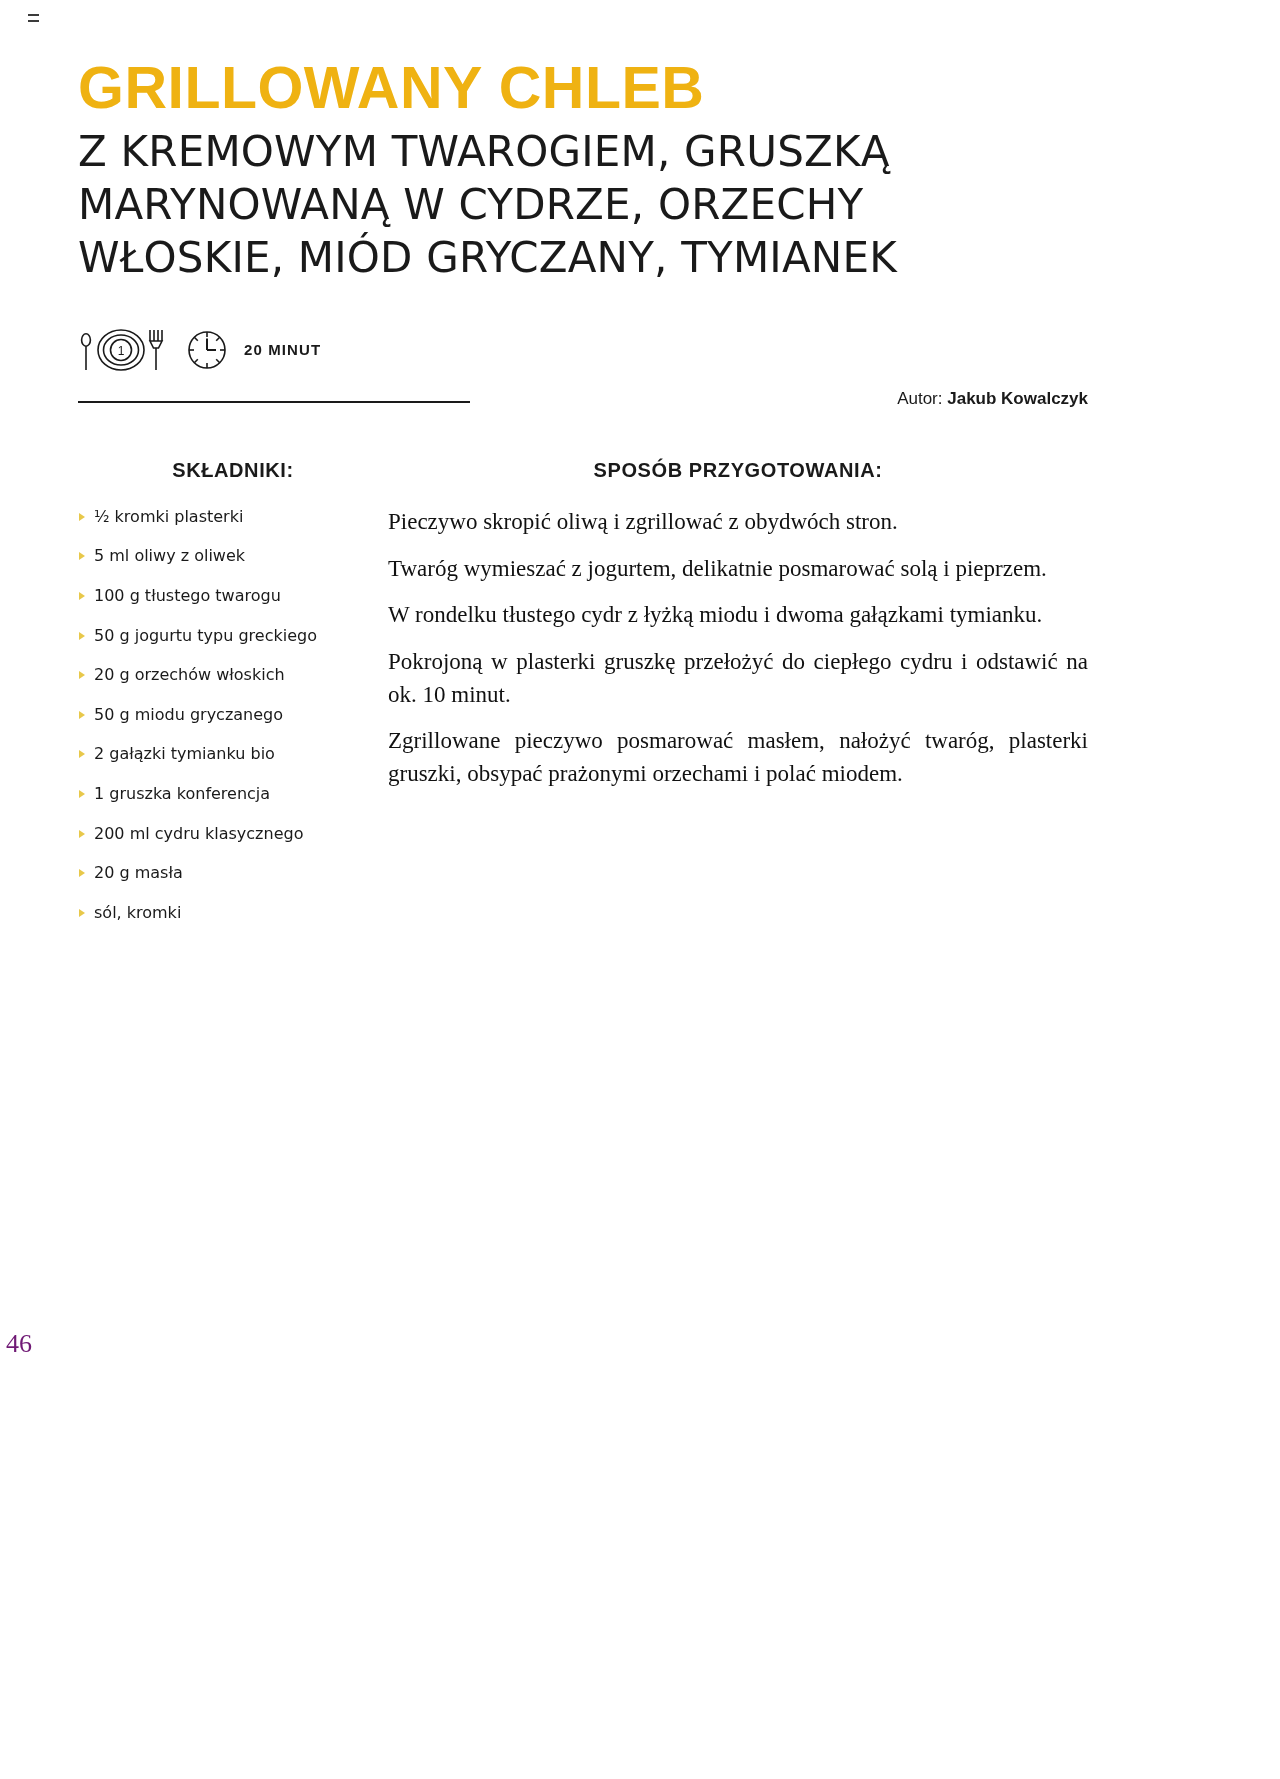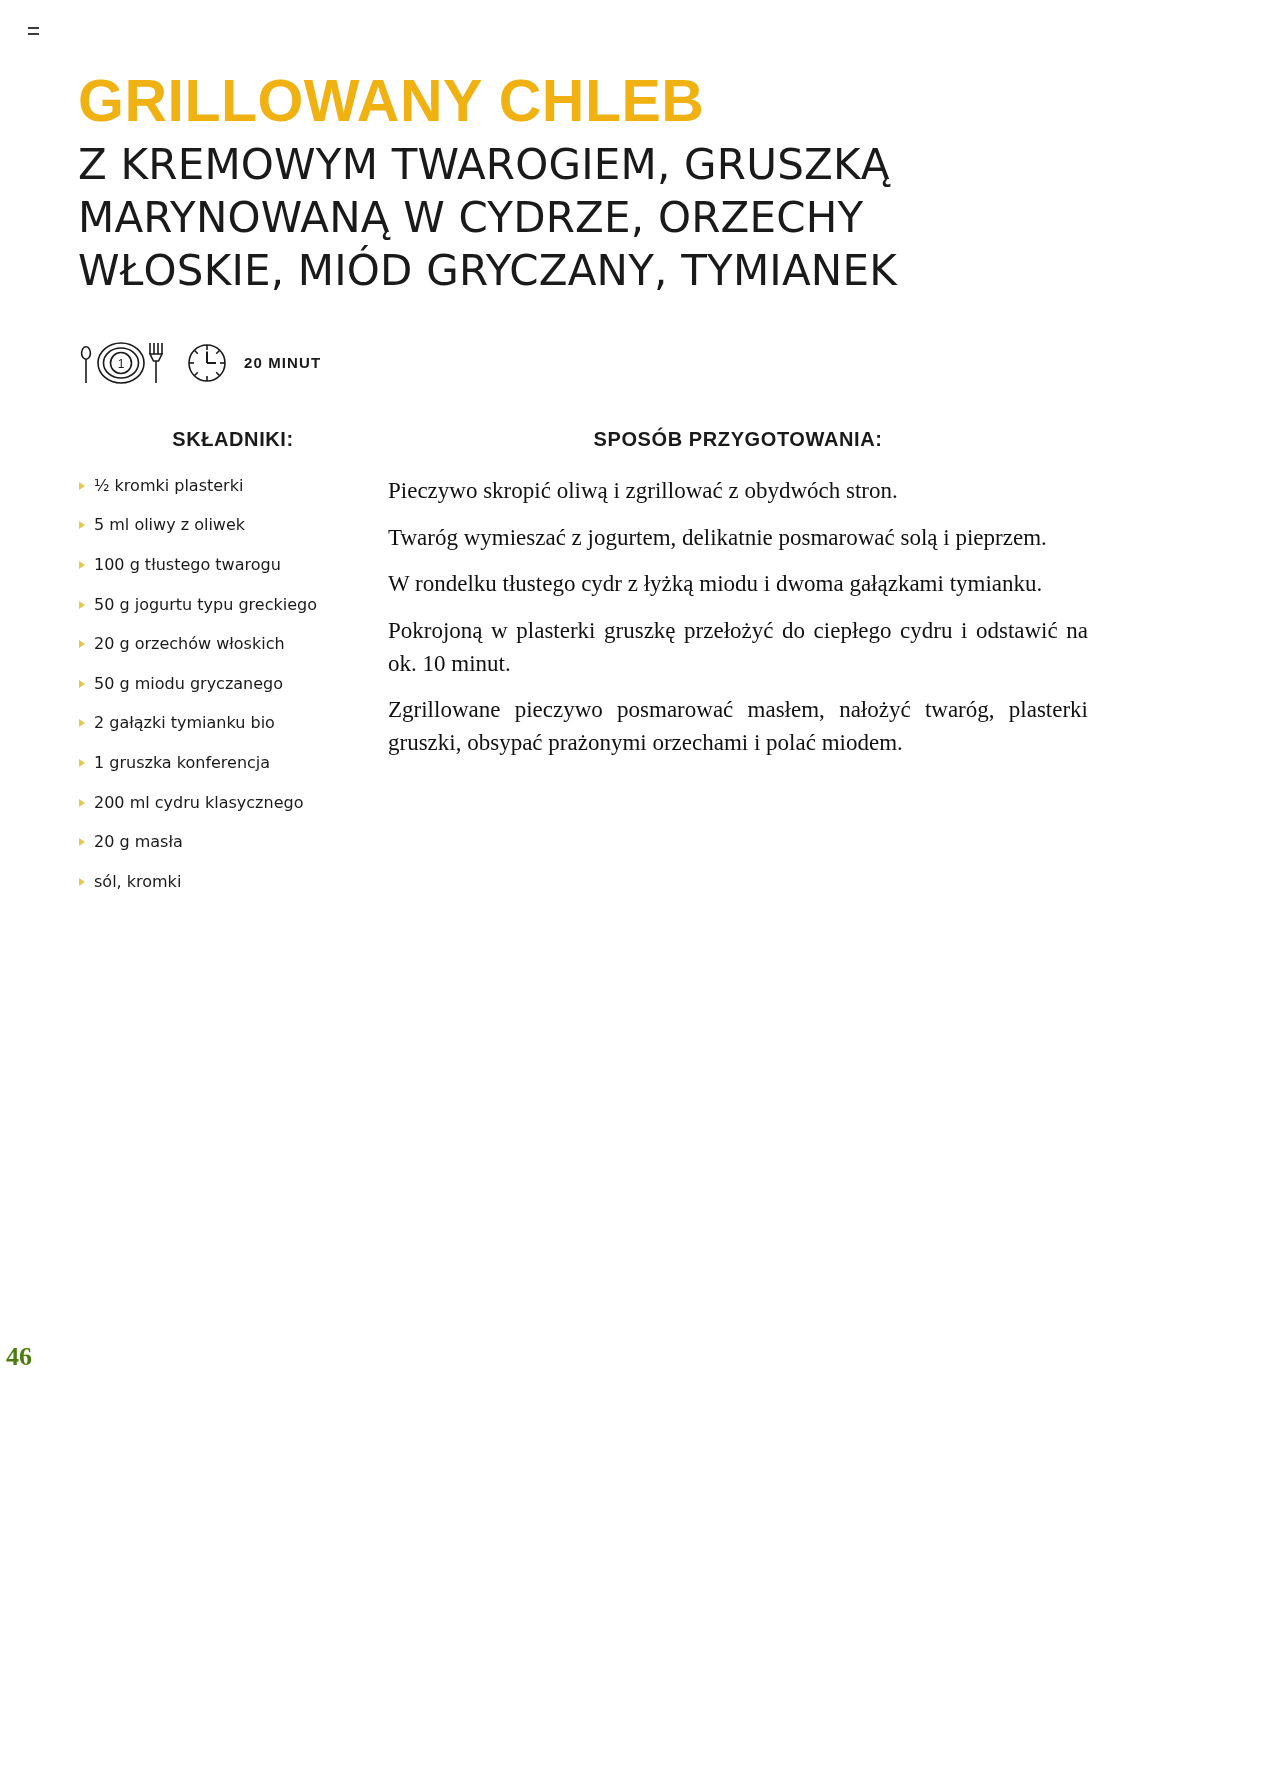--- a/index.html
+++ b/index.html
@@ -30,21 +30,21 @@
   .corner-mark span {
     display: block;
     height: 1.6px;
     background: #3b3b3b;
     width: 100%;
   }
 
   .page {
     position: absolute;
     left: 0;
-    top: 13px;
+    top: 0;
     width: 1280px;
     height: 1411px;
   }
 
   .content {
     position: absolute;
     left: 78px;
     top: 58px;
     width: 1010px;
   }
@@ -183,23 +183,23 @@
     color: #111111;
     margin: 0 0 14px 0;
   }
 
   
   .page-number {
     position: absolute;
     left: 6px;
     bottom: 52px;
     font-family: "Liberation Serif", serif;
-    font-weight: 700;
+    font-weight: 400;
     font-size: 26px;
-    color: #4d7c0f;
+    color: #701a75;
   }
 </style>
 </head>
 <body>
 
 <div class="page">
 
   <div class="corner-mark">
     <span></span>
       <span></span>
@@ -242,20 +242,24 @@
         <line x1="32.2" y1="32.2" x2="35.7" y2="35.7"></line>
         <line x1="35.7" y1="10.3" x2="32.2" y2="13.8"></line>
         <line x1="13.8" y1="32.2" x2="10.3" y2="35.7"></line>
         <line x1="23" y1="11.5" x2="23" y2="23" stroke-width="2"></line>
         <line x1="23" y1="23" x2="32" y2="23" stroke-width="2"></line>
       </svg>
 
       <span class="meta-time">20 MINUT</span>
     </div>
 
+    <div class="rule-row">
+      <div class="rule"></div>
+      <div class="author"><span>Autor:</span> <b>Jakub Kowalczyk</b></div>
+    </div>
 
     <div class="columns">
 
       <div class="col-ingredients">
         <h3 class="section-head">SKŁADNIKI:</h3>
         <ul class="ingredients">
             <li>½ kromki plasterki</li>
             <li>5 ml oliwy z oliwek</li>
             <li>100 g tłustego twarogu</li>
             <li>50 g jogurtu typu greckiego</li>

